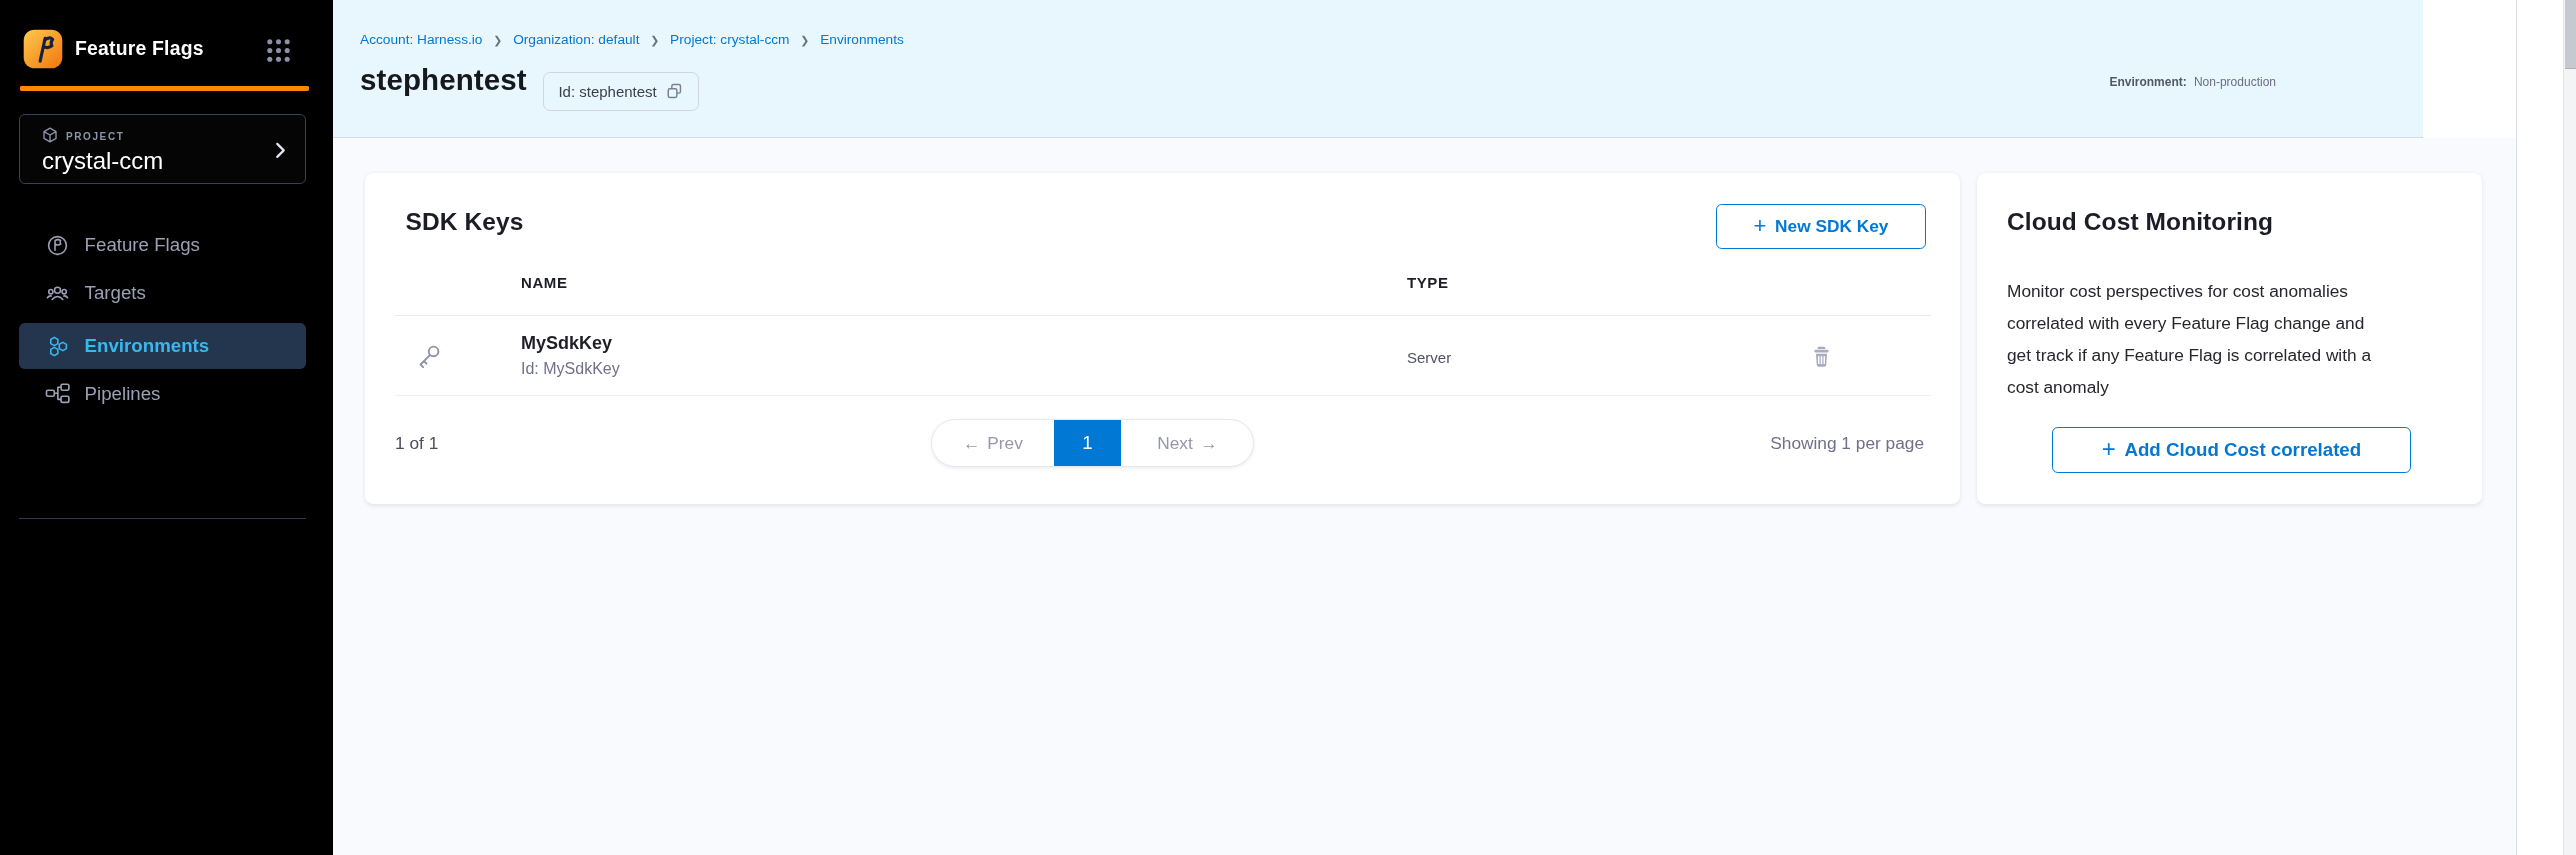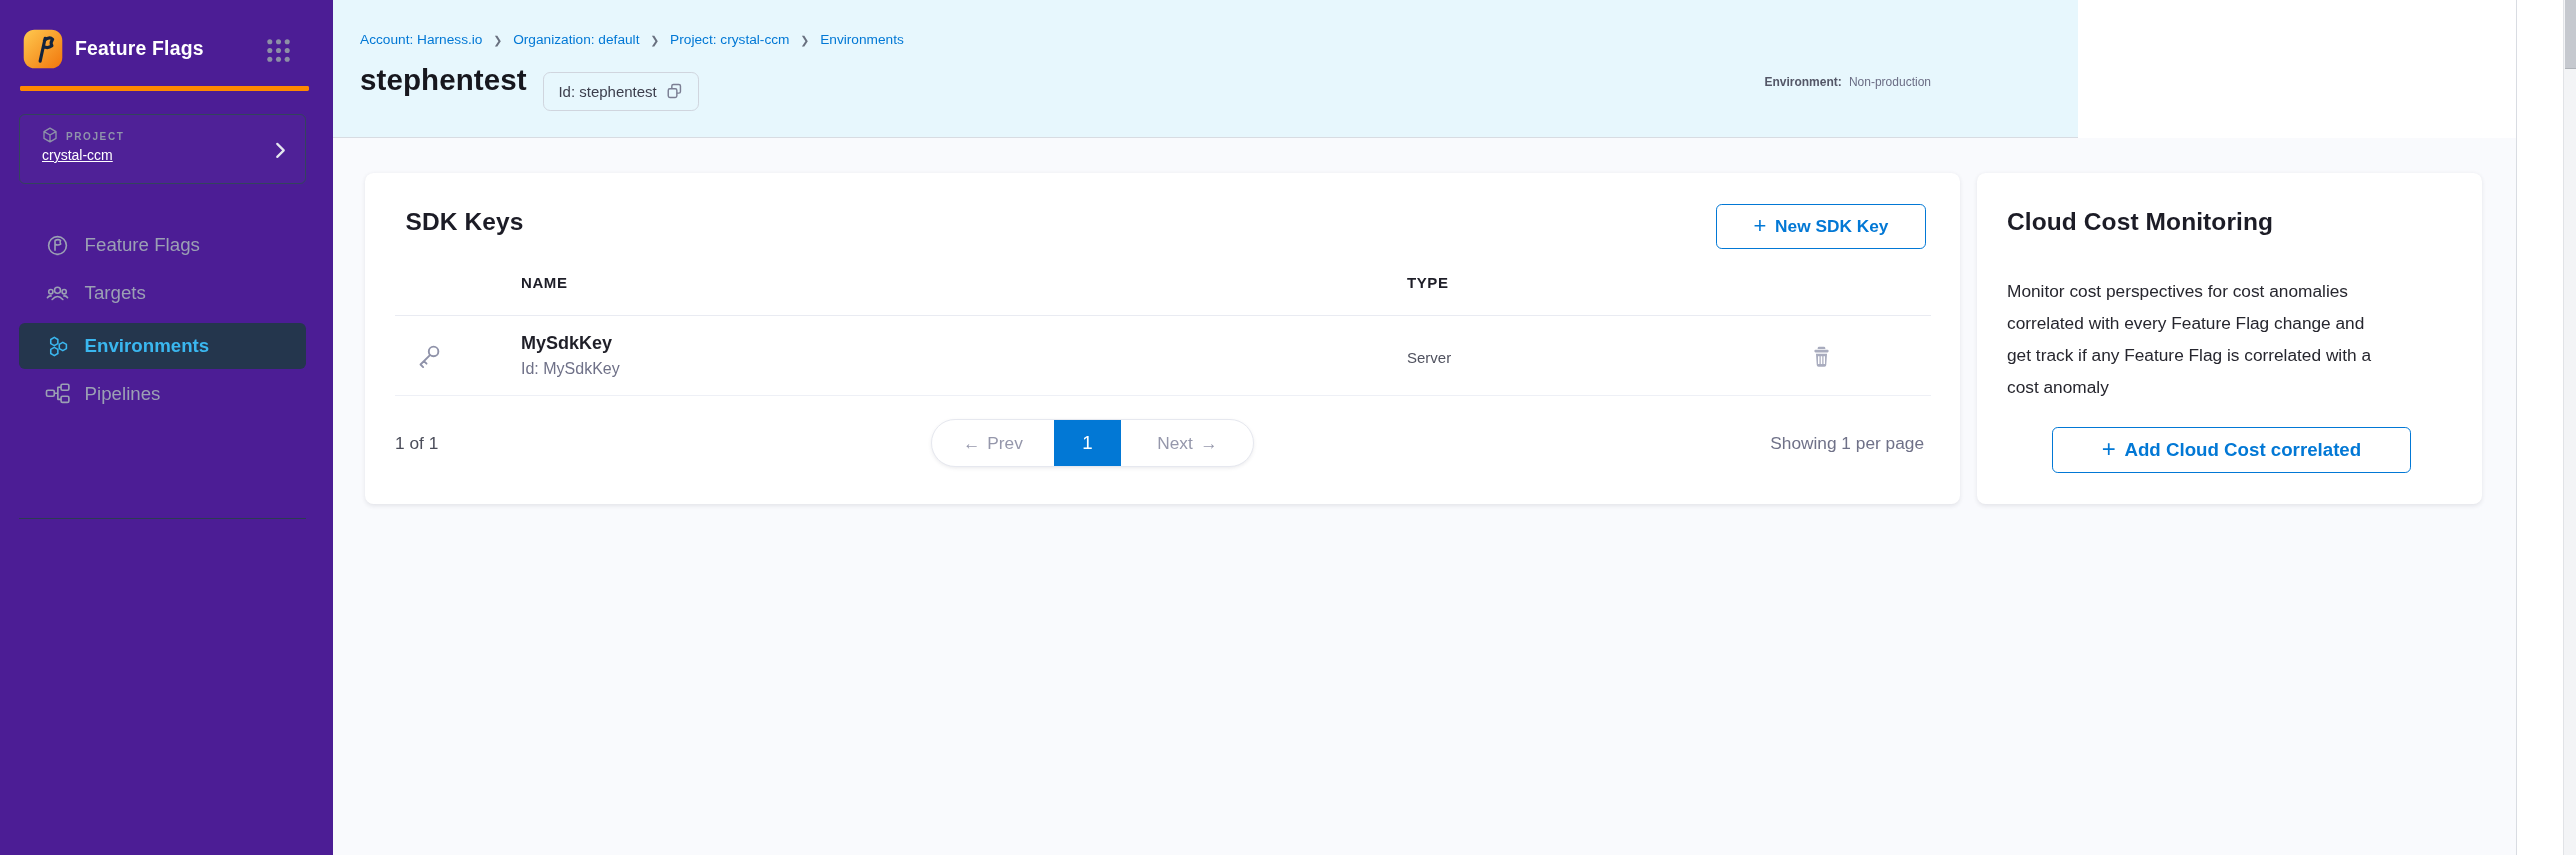--- a/index.html
+++ b/index.html
@@ -2,40 +2,40 @@
 <html style="font-size:11.5px"><head>
 <meta charset="utf-8">
 <style>
   html,body{margin:0;padding:0;}
   body{
     width:2576px;height:855px;position:relative;overflow:hidden;
     background:#ffffff;font-family:"Liberation Sans",sans-serif;
     -webkit-font-smoothing:antialiased;
   }
   
-  #sidebar{position:absolute;left:0;top:0;width:333px;height:855px;background:#4c1d95;}
+  #sidebar{position:absolute;left:0;top:0;width:333px;height:855px;background:#000000;}
   .logo{position:absolute;left:23px;top:29px;width:40px;height:40px;}
   .brand-title{position:absolute;left:75px;top:37px;font-size:19.4px;font-weight:700;color:#ffffff;letter-spacing:0.2px;}
   .grid-btn{position:absolute;left:264px;top:36px;width:29px;height:29px;background:none;border:none;padding:0;cursor:pointer;}
   .orange-bar{position:absolute;left:20px;top:86px;width:289px;height:5px;background:#ff8800;border-radius:1.4px;}
   .project-box{position:absolute;left:19.4px;top:114px;width:287px;height:70px;background:rgba(255,255,255,0.02);
     border:0.7px solid #33445d;border-radius:5.8px;cursor:pointer;text-align:left;padding:0;}
   .proj-top{position:absolute;left:21.6px;top:11.5px;display:flex;align-items:center;gap:8px;}
   .proj-label{font-size:10px;font-weight:700;letter-spacing:1.6px;color:#8f94ab;}
-  .proj-name{position:absolute;left:21.6px;top:32px;font-size:14px;color:#ffffff;text-decoration:underline;}
+  .proj-name{position:absolute;left:21.6px;top:32px;font-size:24px;color:#ffffff;}
   .proj-chevron{position:absolute;right:18.7px;top:26px;}
   .nav-item{position:absolute;left:19.4px;width:287px;height:46px;display:flex;align-items:center;
     padding-left:24px;box-sizing:border-box;background:none;border:none;border-radius:5.8px;cursor:pointer;}
   .nav-item .nav-ic{width:29px;height:29px;flex:0 0 29px;display:flex;align-items:center;justify-content:center;}
   .nav-item .nav-label{margin-left:12.2px;font-size:18.7px;color:#9ba0b4;}
   .nav-item.active{background:#24364d;}
   .nav-item.active .nav-label{color:#3ab7ef;font-weight:700;}
   .side-divider{position:absolute;left:19.4px;top:518px;width:287px;height:0.7px;background:#2c3b52;}
   
-  #header{position:absolute;left:333px;top:0;width:1745px;height:137px;background:#e7f7fd;
+  #header{position:absolute;left:333px;top:0;width:2090px;height:137px;background:#e7f7fd;
     border-bottom:1.4px solid #d8dce2;box-sizing:content-box;}
   .breadcrumb{position:absolute;left:27px;top:32px;display:flex;align-items:center;gap:10.8px;font-size:13.7px;}
   .breadcrumb a{color:#0278d5;text-decoration:none;cursor:pointer;}
   .crumb-sep{color:#69707f;font-size:10.8px;position:relative;top:0.7px;}
   .page-title{position:absolute;left:27px;top:63px;margin:0;font-size:29.5px;font-weight:700;color:#17171e;letter-spacing:0.1px;}
   .id-pill{position:absolute;left:210px;top:72px;height:39px;display:flex;align-items:center;gap:8.6px;
     padding:0 14.4px;border:1.4px solid #d0d5de;border-radius:7.2px;box-sizing:border-box;}
   .id-pill span{font-size:15px;color:#3c3e4c;}
   .copy-btn{background:none;border:none;padding:0;cursor:pointer;width:18.7px;height:18.7px;display:flex;}
   .env-meta{position:absolute;right:147px;top:75px;font-size:12px;color:#6b6d85;white-space:nowrap;}

